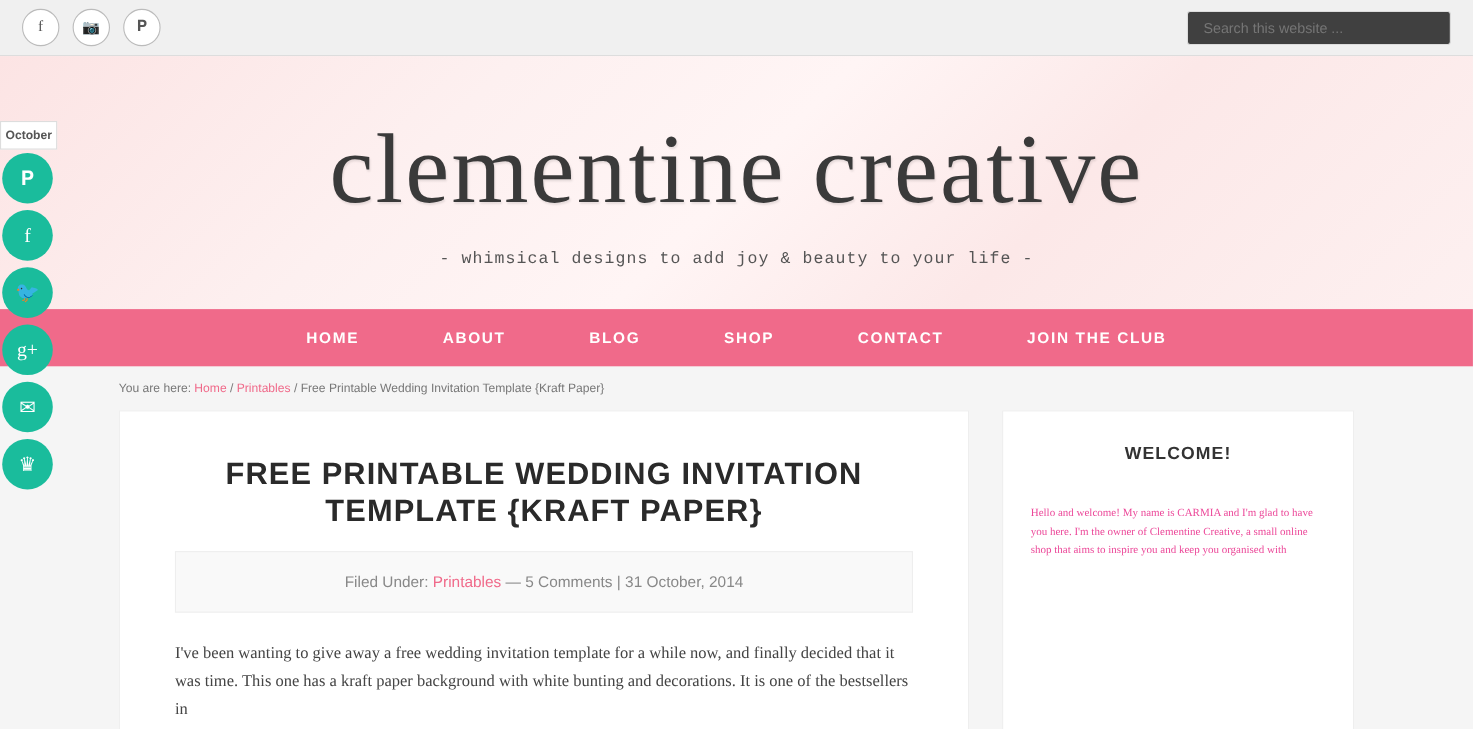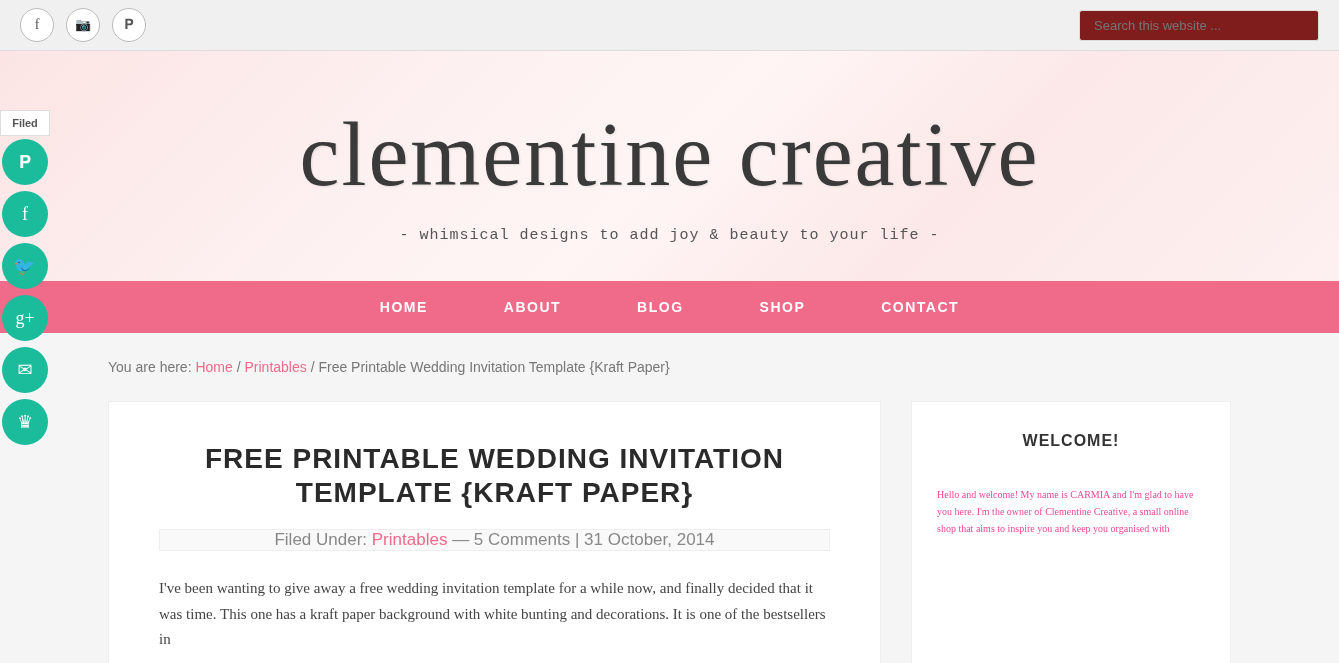--- a/index.html
+++ b/index.html
@@ -32,21 +32,21 @@
       display: flex;
       align-items: center;
     }
     .search-input {
       padding: 7px 14px;
       border: 1px solid #ddd;
       border-radius: 3px;
       width: 240px;
       font-size: 13px;
       color: #999;
-      background: #7f1d1d;
+      background: #404040;
     }
 
     
     .site-header {
       background: linear-gradient(135deg, #fce4e4 0%, #fdf0f0 30%, #fff5f5 50%, #fce8e8 70%, #fdf0f0 100%);
       text-align: center;
       padding: 30px 20px 8px;
       min-height: 230px;
       display: flex;
       flex-direction: column;
@@ -84,22 +84,22 @@
       font-size: 14px;
       font-weight: bold;
       letter-spacing: 1.5px;
       text-transform: uppercase;
       cursor: pointer;
       text-decoration: none;
     }
 
     
     .breadcrumb {
-      padding: 26px 108px;
-      font-size: 14px;
+      padding: 14px 108px;
+      font-size: 11px;
       color: #555;
       font-family: Arial, sans-serif;
     }
     .breadcrumb a { color: #f06a8a; text-decoration: none; }
     .breadcrumb span { color: #777; }
 
     
     .content-wrapper {
       display: flex;
       gap: 30px;
@@ -120,23 +120,23 @@
       color: #2a2a2a;
       text-align: center;
       text-transform: uppercase;
       letter-spacing: 1px;
       line-height: 1.2;
       margin-bottom: 20px;
     }
     .filed-under {
       background: #f9f9f9;
       border: 1px solid #eee;
-      padding: 0 20px;
-      text-align: center;
-      font-size: 17px;
+      padding: 19px 20px;
+      text-align: center;
+      font-size: 14px;
       color: #888;
       margin-bottom: 25px;
       font-family: Arial, sans-serif;
     }
     .filed-under a { color: #f06a8a; text-decoration: none; }
     .article-body {
       font-size: 15px;
       color: #444;
       line-height: 1.7;
       font-family: Georgia, serif;
@@ -200,21 +200,21 @@
     .social-btn.facebook { background: #1abc9c; }
     .social-btn.twitter { background: #1abc9c; }
     .social-btn.googleplus { background: #1abc9c; }
     .social-btn.email { background: #1abc9c; }
     .social-btn.crown { background: #1abc9c; }
   </style>
 </head>
 <body>
 
 <div class="social-sidebar">
-  <div class="shares-label">Filed</div>
+  <div class="shares-label">October</div>
   <div class="social-btn pinterest">
     <span>𝐏</span>
   </div>
   <div class="social-btn facebook">
     <span>f</span>
   </div>
   <div class="social-btn twitter">
     <span>🐦</span>
   </div>
   <div class="social-btn googleplus">
@@ -249,20 +249,21 @@
   <div class="site-title">clementine creative</div>
   <div class="site-tagline">- whimsical designs to add joy &amp; beauty to your life -</div>
 </div>
 
 <nav class="main-nav">
   <a class="nav-item">HOME</a>
   <a class="nav-item">ABOUT</a>
   <a class="nav-item">BLOG</a>
   <a class="nav-item">SHOP</a>
   <a class="nav-item">CONTACT</a>
+  <a class="nav-item">JOIN THE CLUB</a>
 </nav>
 
 <div class="breadcrumb">
   <span>You are here: </span>
   <a>Home</a>
   <span> / </span>
   <a style="color:#f06a8a;">Printables</a>
   <span> / </span>
   <span>Free Printable Wedding Invitation Template {Kraft Paper}</span>
 </div>

